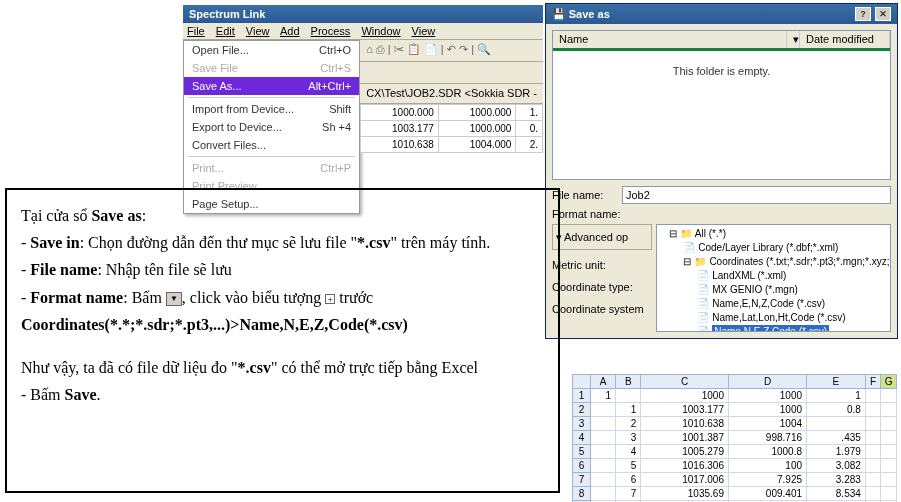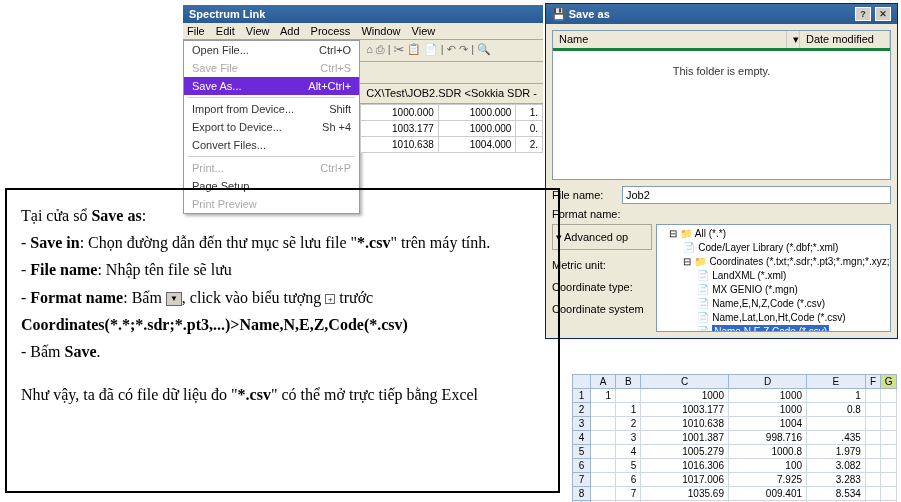--- a/index.html
+++ b/index.html
@@ -22,21 +22,21 @@
   padding: 3px 6px;
   font-weight: bold;
   font-size: 11px;
 }
 .menubar {
   background: #ece9d8;
   padding: 2px 4px;
   border-bottom: 1px solid #aca899;
   font-size: 11px;
 }
-.menubar span { margin-right: 8px; cursor: default; }
+.menubar span { margin-right: 8px; cursor: default; text-decoration: underline; }
 .file-menu {
   background: #fff;
   border: 1px solid #999;
   box-shadow: 2px 2px 3px rgba(0,0,0,.3);
   width: 185px;
 }
 .menu-item {
   padding: 3px 8px;
   display: flex;
   justify-content: space-between;
@@ -242,26 +242,26 @@
       </div>
       <div class="menu-item">
         <span>Convert Files...</span>
           <span></span>
       </div>
       <div class="menu-sep"></div>
       <div class="menu-item disabled">
         <span>Print...</span>
           <span>Ctrl+P</span>
       </div>
+      <div class="menu-item disabled">
+        <span>Print Preview</span>
+          <span></span>
+      </div>
       <div class="menu-item">
         <span>Page Setup...</span>
-          <span></span>
-      </div>
-      <div class="menu-item disabled">
-        <span>Print Preview</span>
           <span></span>
       </div>
     </div>
     <div style="flex:1">
       <div class="toolbar-strip">⌂ ⎙ | ✂ 📋 📄 | ↶ ↷ | 🔍</div>
       <div class="toolbar-strip"></div>
       <div class="breadcrumb-bar">CX\Test\JOB2.SDR &lt;Sokkia SDR -</div>
       <div class="grid">
         <table>
           <tbody>
@@ -331,22 +331,22 @@
       </div>
     </div>
   </div>
 </div>
 
 <div class="abs instruct">
   <p><span>Tại cửa sổ </span><b>Save as</b>:</p>
   <p><span>- </span><b>Save in</b><span>: Chọn đường dẫn đến thư mục sẽ lưu file "</span><b>*.csv</b><span>" trên máy tính.</span></p>
   <p><span>- </span><b>File name</b><span>: Nhập tên file sẽ lưu</span></p>
   <p><span>- </span><b>Format name</b><span>: Bấm </span><span class="dd-icon">▼</span><span>, click vào biểu tượng </span><span class="plus-icon">+</span><span> trước </span><b>Coordinates(*.*;*.sdr;*.pt3,...)&gt;Name,N,E,Z,Code(*.csv)</b></p>
+  <p style="margin-top:16px"><span>Như vậy, ta đã có file dữ liệu đo "</span><b>*.csv</b><span>" có thể mở trực tiếp bằng Excel</span></p>
   <p><span>- Bấm </span><b>Save</b>.</p>
-  <p style="margin-top:16px"><span>Như vậy, ta đã có file dữ liệu đo "</span><b>*.csv</b><span>" có thể mở trực tiếp bằng Excel</span></p>
 </div>
 
 <div class="abs excel">
   <table>
     <tbody>
         <tr>
       <th style="width:18px"></th>
       <th>A</th>
       <th>B</th>
       <th>C</th>

